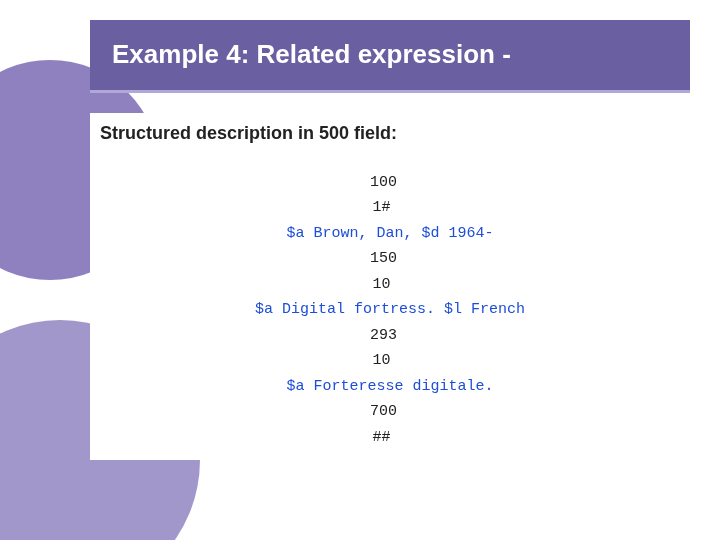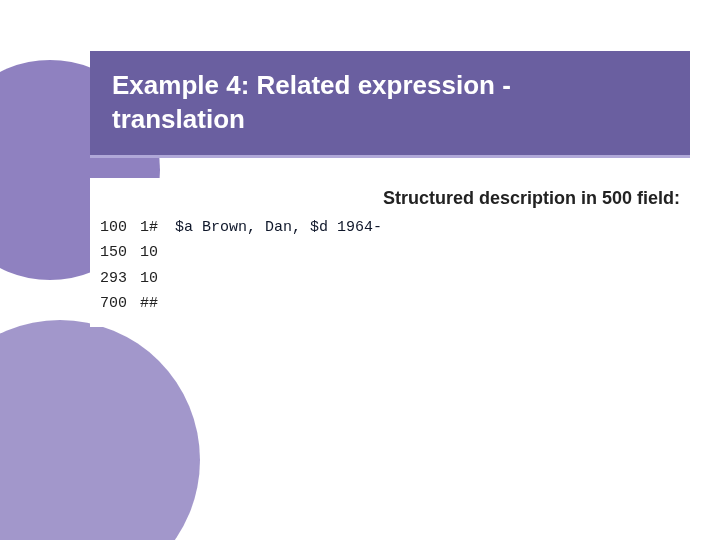--- a/index.html
+++ b/index.html
@@ -46,21 +46,20 @@
       left: 90px;
       top: 20px;
       width: 600px;
       z-index: 1;
     }
 
     .title-box {
       background: #6a5fa0;
       padding: 18px 22px;
       margin-bottom: 0;
-      margin-top: 31px;
     }
 
     .title-text {
       color: #ffffff;
       font-size: 26px;
       font-weight: bold;
       line-height: 1.3;
     }
 
     .divider {
@@ -71,81 +70,83 @@
 
     .content-area {
       background: #ffffff;
       padding: 10px 10px 10px 10px;
     }
 
     .structured-desc {
       font-size: 18px;
       font-weight: bold;
       color: #222;
-      margin-bottom: 6px;
-      text-align: right;
+      margin-bottom: 26px;
+      text-align: left;
     }
 
     .marc-table {
       font-family: 'Courier New', Courier, monospace;
       font-size: 15px;
       color: #222;
       line-height: 1.7;
     }
 
     .marc-block {
       display: flex;
       align-items: center;
       gap: 0;
+      flex-direction: column;
     }
 
     .col-tag {
       min-width: 40px;
       color: #222;
     }
     .col-ind {
       min-width: 35px;
       color: #222;
     }
     .col-content {
-      color: #0f172a;
+      color: #1d4ed8;
     }
   </style>
 </head>
 <body>
 
 <div class="background-circle-left"></div>
 <div class="background-circle-bottom"></div>
 
 <div class="main-container">
   <div class="title-box">
     <div class="title-text">
       <span>Example 4: Related expression -</span><br>
-      <span>translation</span>
     </div>
   </div>
   <div class="divider"></div>
   <div class="content-area">
     <div class="structured-desc">Structured description in 500 field:</div>
     <div class="marc-table">
 
       <div class="marc-block">
         <span class="col-tag">100</span>
         <span class="col-ind">1# </span>
         <span class="col-content">$a Brown, Dan, $d 1964-</span>
       </div>
 
       <div class="marc-block">
         <span class="col-tag">150</span>
         <span class="col-ind">10 </span>
+        <span class="col-content">$a Digital fortress. $l French</span>
       </div>
 
       <div class="marc-block">
         <span class="col-tag">293</span>
         <span class="col-ind">10 </span>
+        <span class="col-content">$a Forteresse digitale.</span>
       </div>
 
       <div class="marc-block">
         <span class="col-tag">700</span>
         <span class="col-ind">## </span>
       </div>
 
     </div>
   </div>
 </div>

